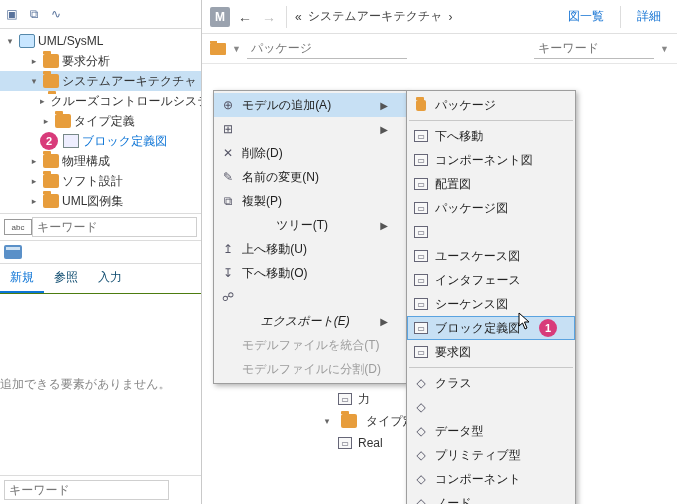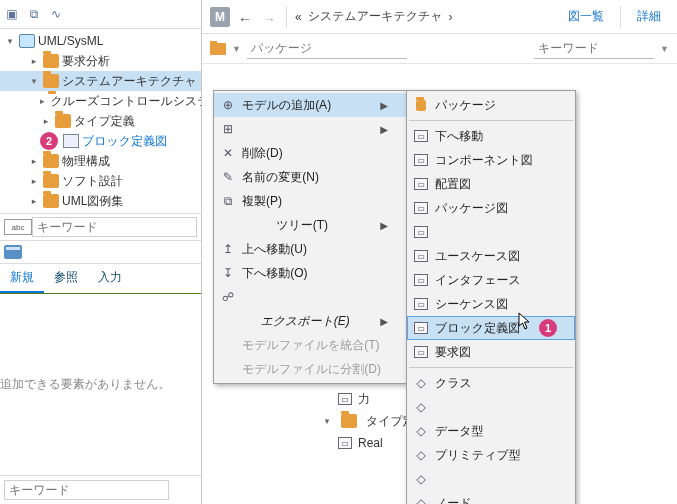--- a/index.html
+++ b/index.html
@@ -357,20 +357,21 @@
     <div class="menu-row">
       <span class="m-icon">◇</span>
       <span style="">データ型</span>
     </div>
     <div class="menu-row">
       <span class="m-icon">◇</span>
       <span style="">プリミティブ型</span>
     </div>
     <div class="menu-row">
       <span class="m-icon">◇</span>
+      <span style="">コンポーネント</span>
     </div>
     <div class="menu-row">
       <span class="m-icon">◇</span>
       <span style="">ノード</span>
     </div>
   </div>
 
 <span class="cursor">
   <svg viewBox="0 0 14 18">
       <path d="M1 1 L1 14 L4.5 11 L7 17 L9 16 L6.5 10 L11 10 Z" fill="#fff" stroke="#000" stroke-width="1"></path>

